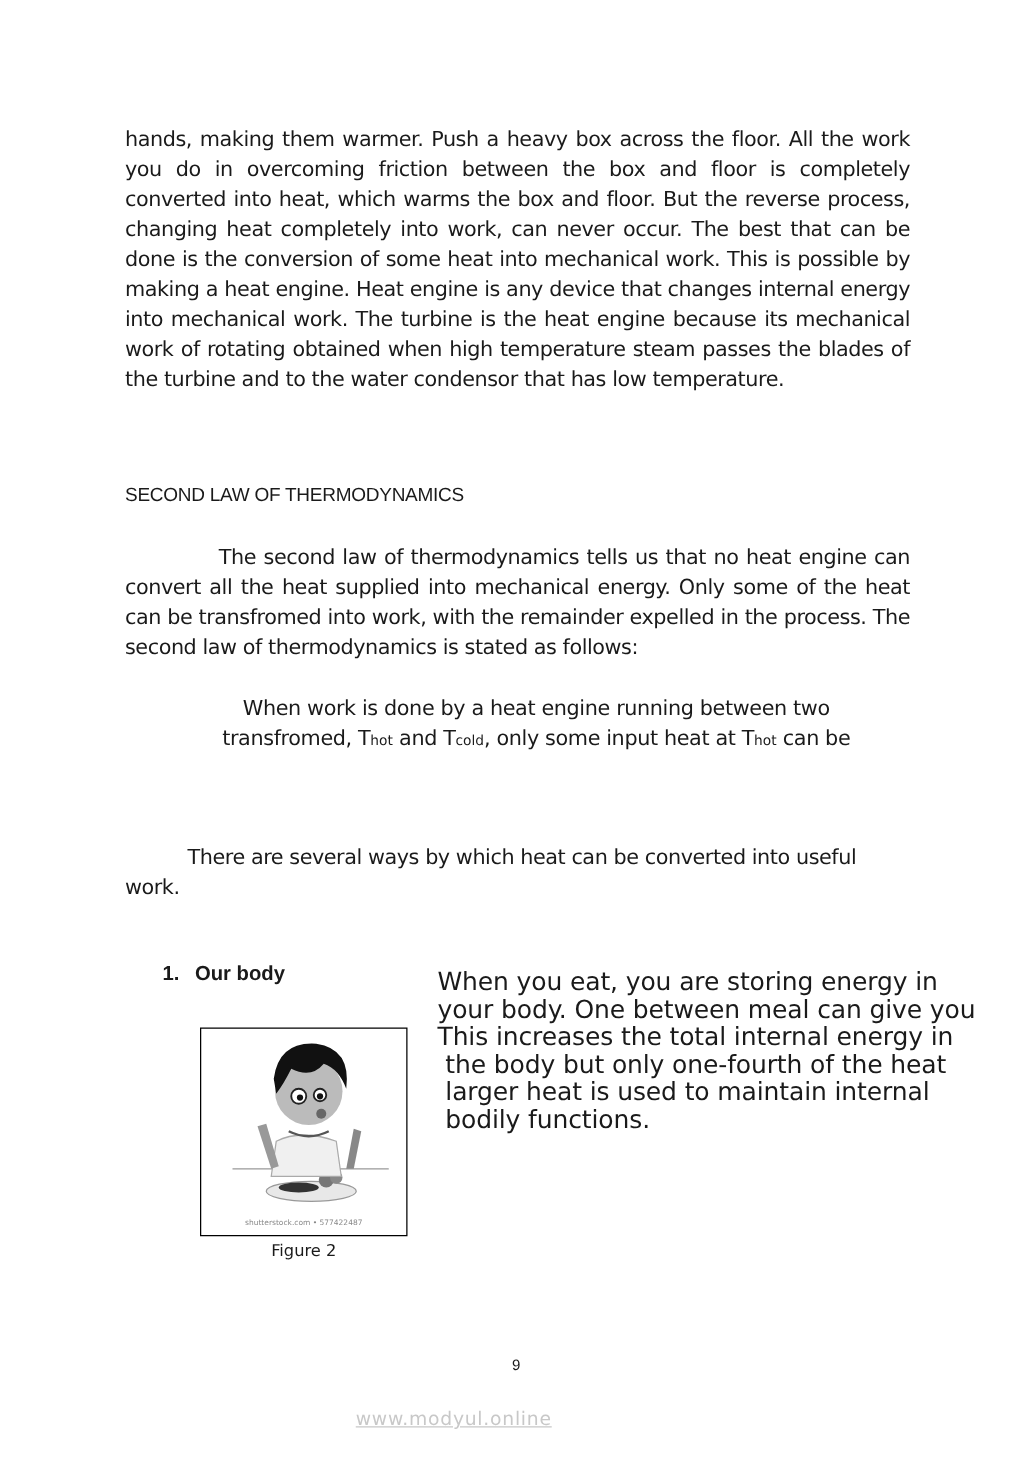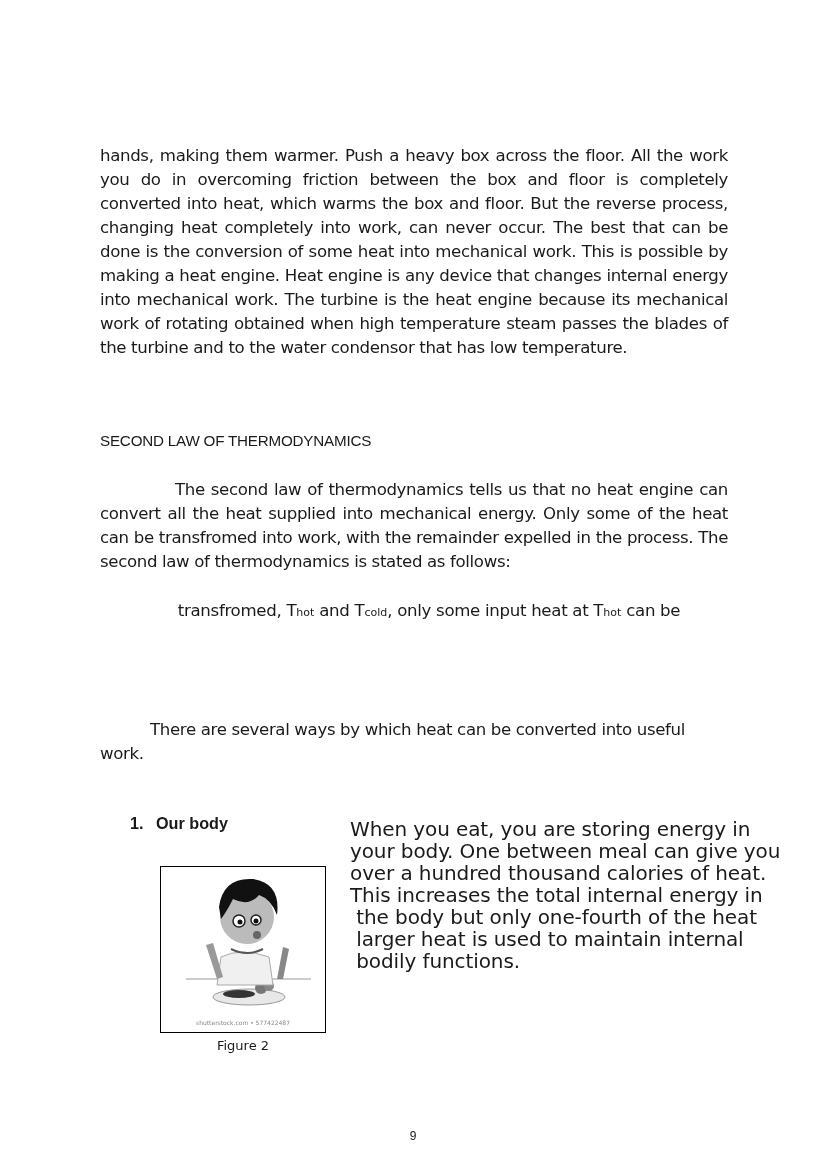--- a/index.html
+++ b/index.html
@@ -1,17 +1,17 @@
 <!DOCTYPE html>
 <html><head>
 <meta charset="utf-8">
 <style>
   html, body { margin: 0; padding: 0; background: #ffffff; }
   body { width: 826px; height: 1169px; position: relative; overflow: hidden; font-family: "DejaVu Sans", sans-serif; color: #1a1a1a; }
-  .abs { position: absolute; margin-top: 44px; }
+  .abs { position: absolute; }
   .p1 { left: 100px; top: 100px; width: 628px; font-size: 16.6px; line-height: 24px; text-align: justify; letter-spacing: -0.35px; }
   .heading { left: 100px; top: 388px; font-size: 15.2px; font-weight: normal; letter-spacing: -0.2px; font-family: "Liberation Sans", sans-serif; }
   .p2 { left: 100px; top: 434px; width: 628px; font-size: 16.6px; line-height: 24px; text-align: justify; letter-spacing: -0.35px; }
   .p2 .indent { display: inline-block; width: 75px; }
   .quote { left: 140px; top: 555px; width: 578px; font-size: 16.6px; line-height: 24px; text-align: center; letter-spacing: -0.3px; }
   .sub { font-size: 11px; letter-spacing: 0; }
   .p3 { left: 100px; top: 674px; width: 620px; font-size: 16.6px; line-height: 24px; letter-spacing: -0.35px; }
   .p3 .indent { display: inline-block; width: 50px; }
   .item-title { left: 130px; top: 770px; font-size: 16.2px; font-weight: bold; font-family: "Liberation Sans", sans-serif; }
   .item-title .num { display: inline-block; width: 26px; }
@@ -26,20 +26,21 @@
 </head>
 <body>
 
 <div class="abs p1">hands, making them warmer. Push a heavy box across the floor. All the work you do in overcoming friction between the box and floor is completely converted into heat, which warms the box and floor. But the reverse process, changing heat completely into work, can never occur. The best that can be done is the conversion of some heat into mechanical work. This is possible by making a heat engine. Heat engine is any device that changes internal energy into mechanical work. The turbine is the heat engine because its mechanical work of rotating obtained when high temperature steam passes the blades of the turbine and to the water condensor that has low temperature.</div>
 
 <div class="abs heading">SECOND LAW OF THERMODYNAMICS</div>
 
 <div class="abs p2"><span class="indent"></span><span>The second law of thermodynamics tells us that no heat engine can convert all the heat supplied into mechanical energy. Only some of the heat can be transfromed  into work, with the remainder expelled in the process. The second law of thermodynamics is stated as follows:</span></div>
 
 <div class="abs quote">
+  <div>When work is done by a heat engine running between two</div>
   <div><span>transfromed, T</span><span class="sub">hot</span><span> and T</span><span class="sub">cold</span><span>, only some input heat at T</span><span class="sub">hot</span><span> can be</span></div>
 </div>
 
 <div class="abs p3"><span class="indent"></span><span>There are several ways by which heat can be converted into useful work.</span></div>
 
 <div class="abs item-title"><span class="num">1.</span><span>Our body</span></div>
 
 <div class="abs figure-frame">
   <svg width="164" height="150" viewBox="0 0 164 150" style="position:absolute;left:0;top:0;">
     <line x1="25" y1="112" x2="150" y2="112" stroke="#999" stroke-width="1"></line>
@@ -59,21 +60,20 @@
     <circle cx="96" cy="68" r="4" fill="#666"></circle>
     <path d="M70 82 Q86 90 102 82" fill="none" stroke="#555" stroke-width="2"></path>
   </svg>
   <div class="credit">shutterstock.com • 577422487</div>
 </div>
 <div class="abs caption">Figure 2</div>
 
 <div class="abs side-text">
   <div>When you eat, you are storing energy in</div>
   <div>your body. One between meal can give you</div>
-  <div>over a hundred thousand calories of heat.</div>
   <div>This increases the total internal energy in</div>
   <div style="white-space:pre"> the body but only one-fourth of the heat</div>
   <div style="white-space:pre"> larger heat is used to maintain internal</div>
   <div style="white-space:pre"> bodily functions.</div>
 </div>
 
 <div class="abs page-num">9</div>
 <div class="abs watermark">www.modyul.online</div>
 
 </body></html>

